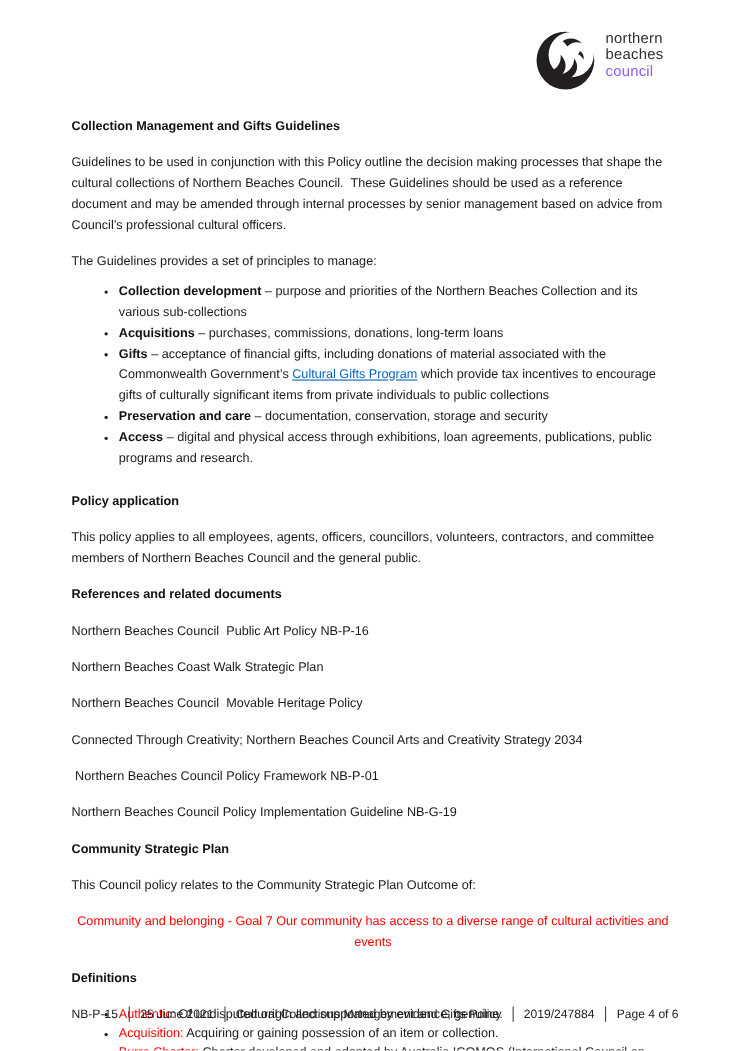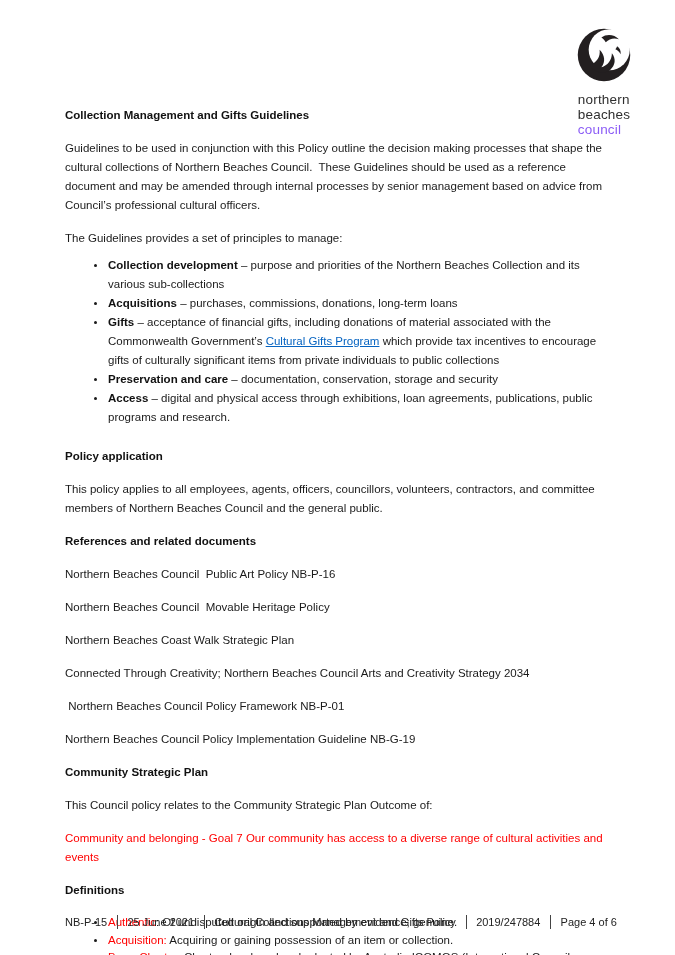--- a/index.html
+++ b/index.html
@@ -5,21 +5,21 @@
   html,body{margin:0;padding:0;background:#ffffff;}
   body{
     width:675px;height:955px;position:relative;overflow:hidden;
     font-family:"Liberation Sans",sans-serif;
     color:#1a1a1a;font-size:11.5px;line-height:19px;
     -webkit-font-smoothing:antialiased;
   }
   .page{position:absolute;inset:0;background:#fff;}
 
   
-  .logo{position:absolute;top:27px;right:43px;display:flex;align-items:center;gap:9px;flex-direction:column;}
+  .logo{position:absolute;top:27px;right:72px;display:flex;gap:9px;}
   .logo svg{display:block;}
   .logo-text{display:flex;flex-direction:column;font-size:13.5px;line-height:15px;letter-spacing:.2px;}
   .logo-text .dark{color:#2f2f2f;}
   .logo-text .light{color:#8b5cf6;}
 
   
   .content{position:absolute;left:65px;right:62px;top:106px;}
   h2{font-size:11.5px;line-height:19px;margin:0 0 14px 0;color:#111;}
   .h-gap{margin-top:20px;}
   p{margin:0 0 14px 0;white-space:pre-wrap;}
@@ -28,21 +28,21 @@
   ul{margin:0 0 14px 0;padding:0 0 0 42px;list-style:disc outside;}
   li{margin:0;padding-left:1px;}
   li::marker{font-size:10px;}
   .defs li{line-height:17.5px;}
 
   b{color:#111;}
   a.link{color:#0563c1;text-decoration:underline;cursor:pointer;}
   .red{color:#ff0000;}
   .red-it{color:#ff0000;}
 
-  .outcome{}
+  .outcome{text-align:center;}
 
   
   .footer{
     position:absolute;left:65px;right:58px;bottom:26px;
     display:flex;align-items:center;justify-content:space-between;
     font-size:11px;line-height:14px;color:#222;white-space:nowrap;
   }
   .fsep{width:1px;height:14px;background:#444;flex:0 0 1px;}
 </style>
 </head>
@@ -79,22 +79,22 @@
       <li><b>Gifts</b><span> – acceptance of financial gifts, including donations of material associated with the Commonwealth Government’s </span><a class="link">Cultural Gifts Program</a><span> which provide tax incentives to encourage gifts of culturally significant items from private individuals to public collections</span></li>
       <li><b>Preservation and care</b><span> – documentation, conservation, storage and security</span></li>
       <li><b>Access</b><span> – digital and physical access through exhibitions, loan agreements, publications, public programs and research.</span></li>
     </ul>
 
     <h2 class="h-gap">Policy application</h2>
     <p>This policy applies to all employees, agents, officers, councillors, volunteers, contractors, and committee members of Northern Beaches Council and the general public.</p>
 
     <h2>References and related documents</h2>
     <p class="ref">Northern Beaches Council  Public Art Policy NB-P-16</p>
+    <p class="ref">Northern Beaches Coast Walk Strategic Plan</p>
     <p class="ref">Northern Beaches Council  Movable Heritage Policy</p>
-    <p class="ref">Northern Beaches Coast Walk Strategic Plan</p>
     <p class="ref">Connected Through Creativity; Northern Beaches Council Arts and Creativity Strategy 2034</p>
     <p class="ref"> Northern Beaches Council Policy Framework NB-P-01</p>
     <p class="ref">Northern Beaches Council Policy Implementation Guideline NB-G-19</p>
 
     <h2>Community Strategic Plan</h2>
     <p>This Council policy relates to the Community Strategic Plan Outcome of:</p>
     <p class="red outcome">Community and belonging - Goal 7 Our community has access to a diverse range of cultural activities and events</p>
 
     <h2>Definitions</h2>
     <ul class="defs">

